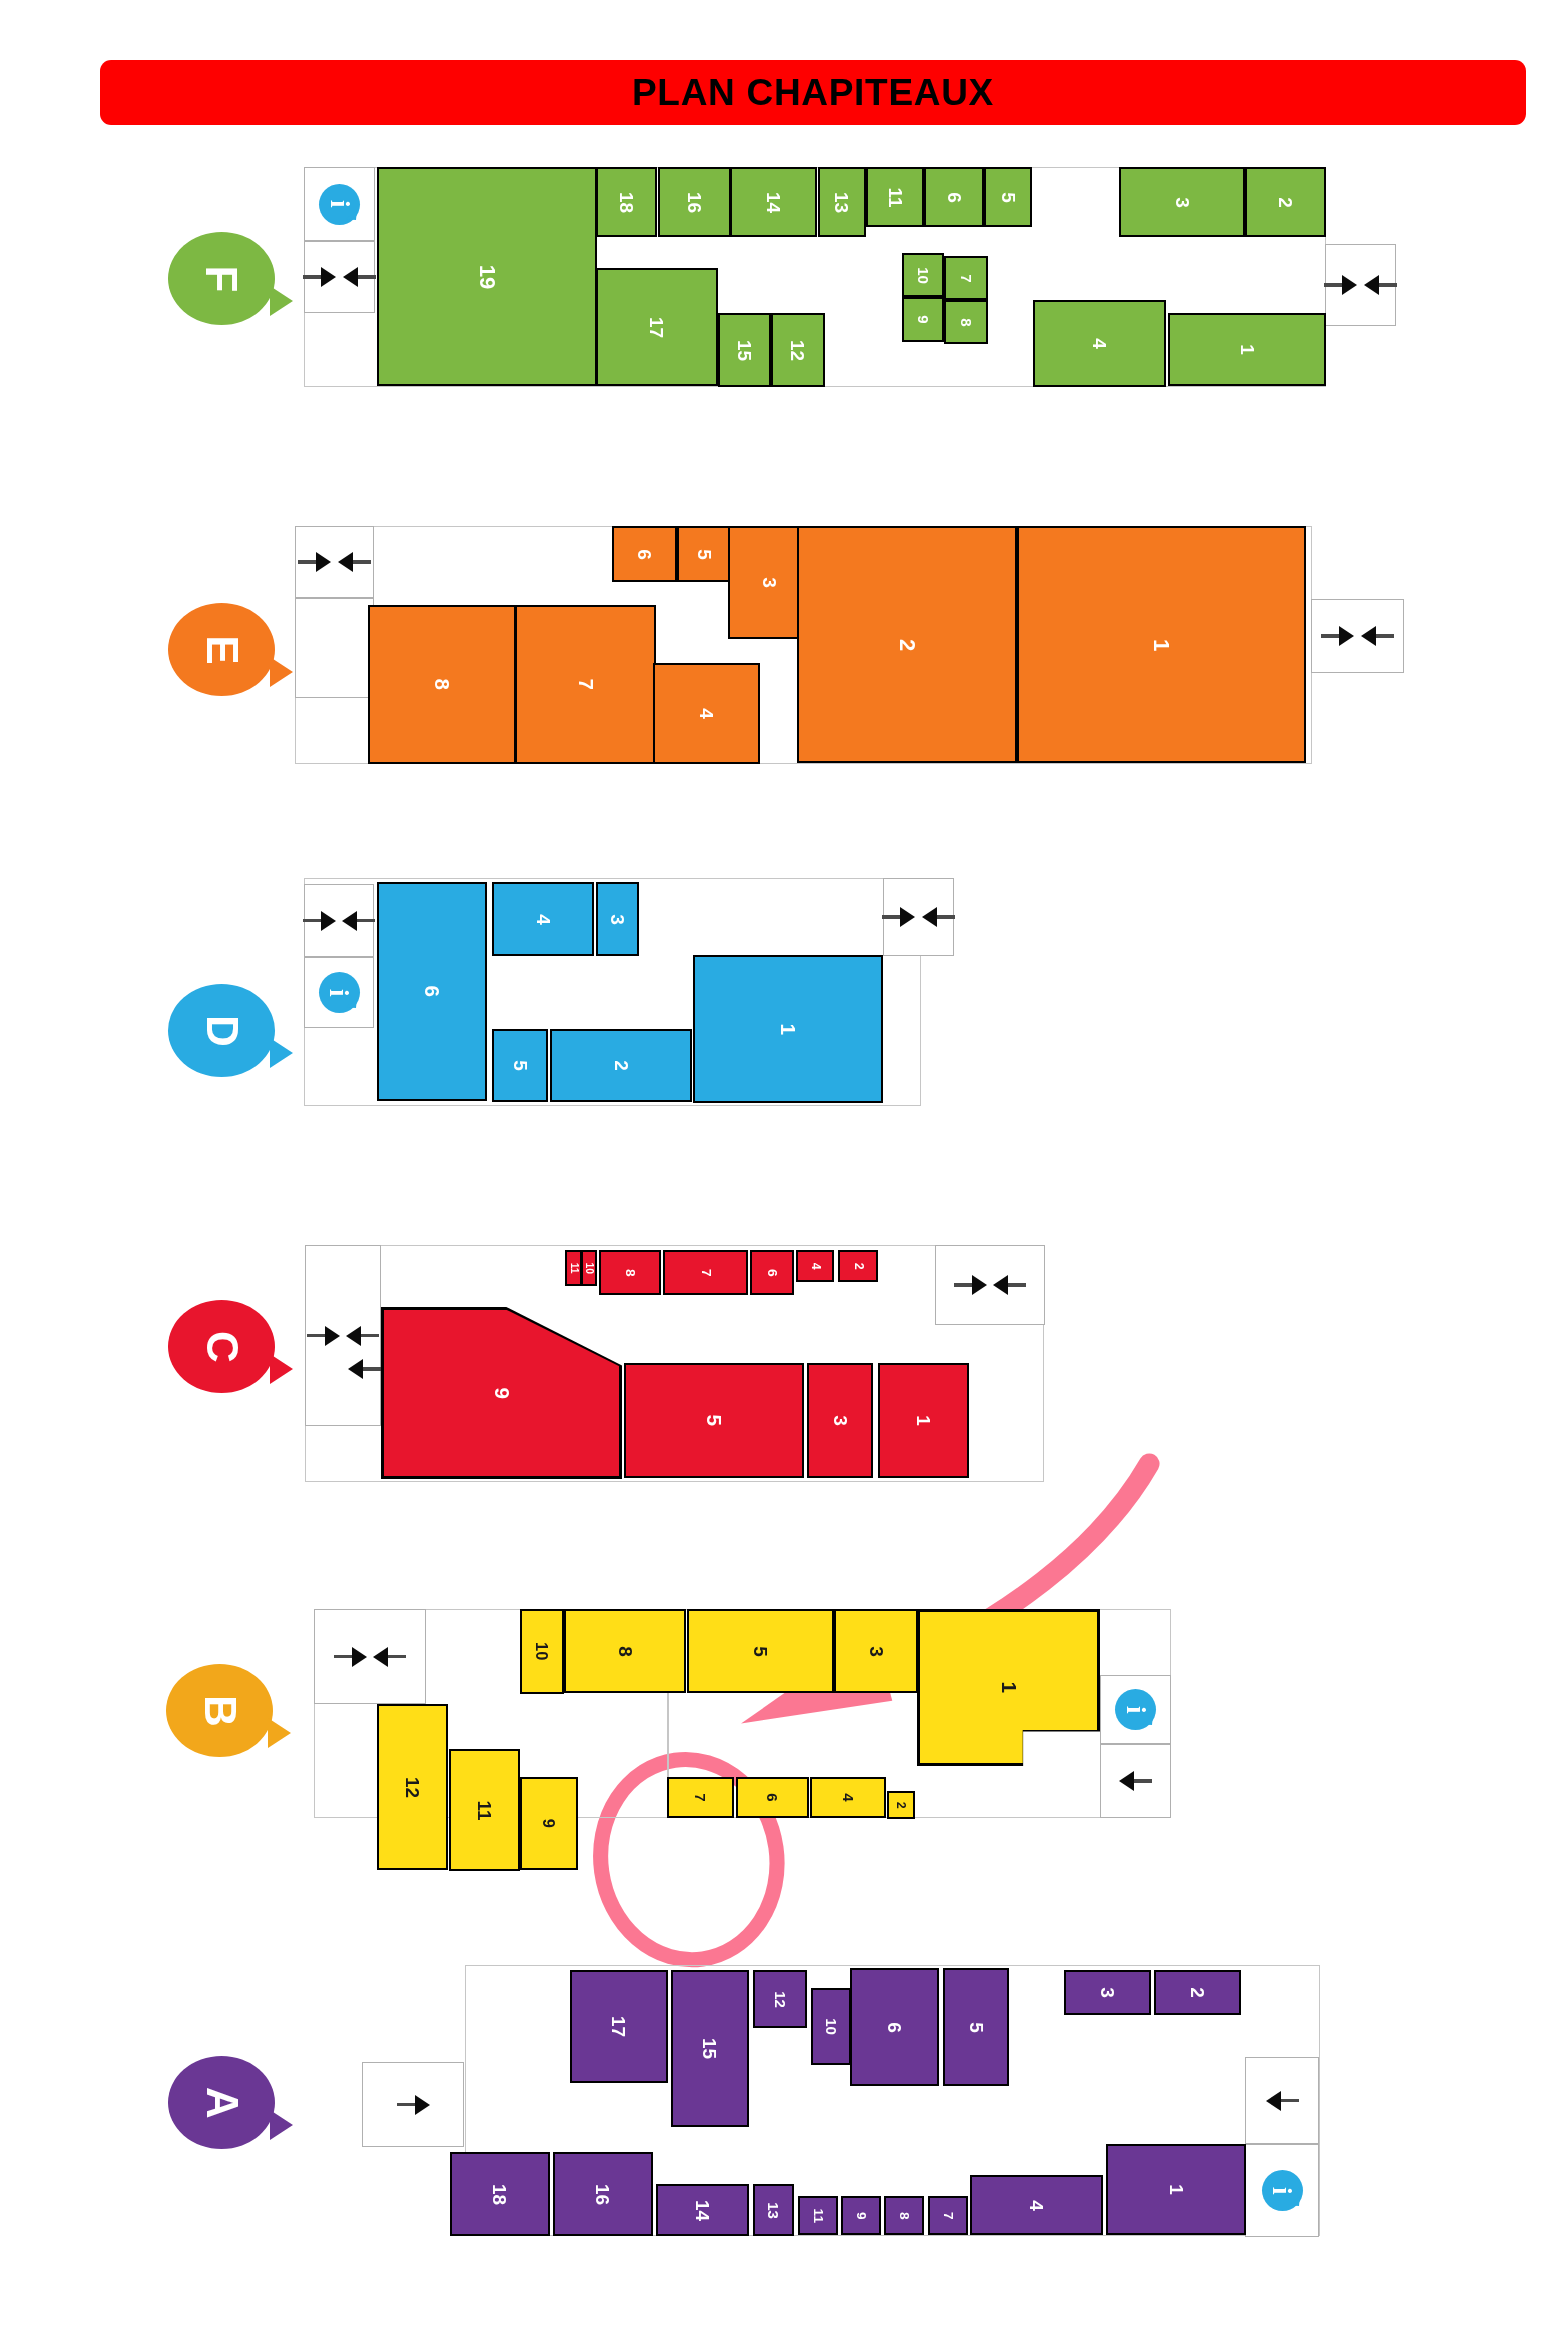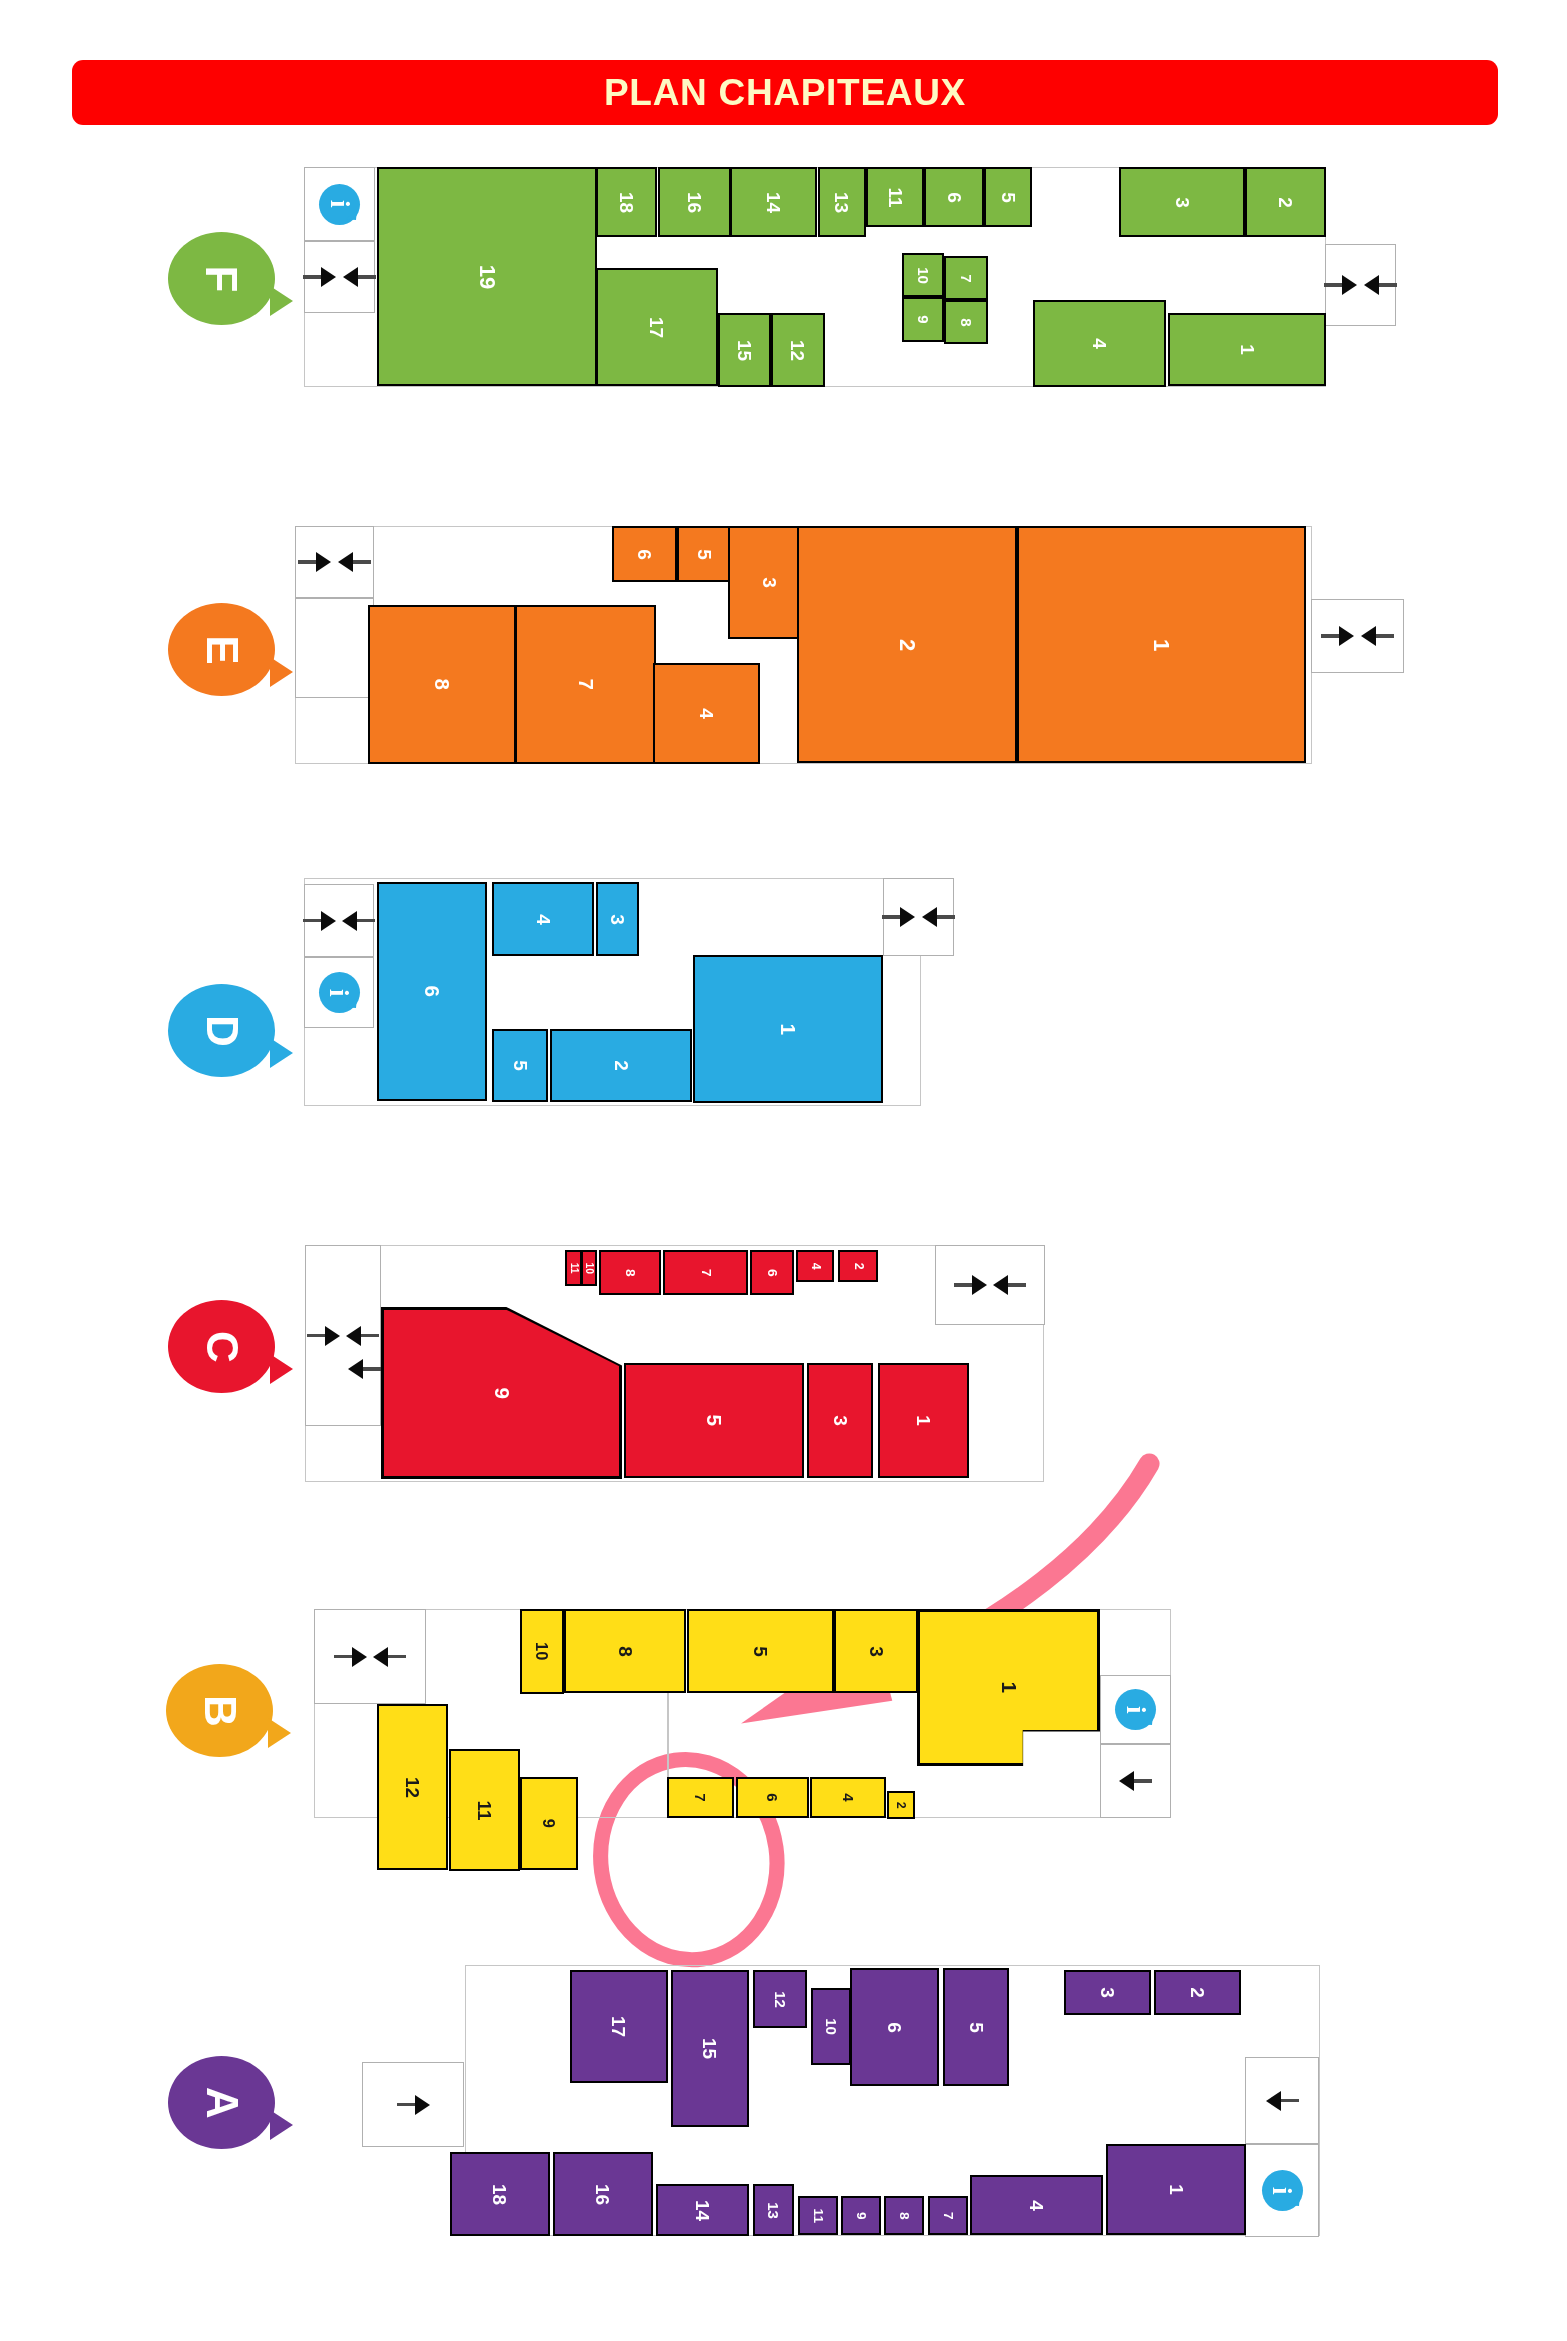--- a/index.html
+++ b/index.html
@@ -29,21 +29,21 @@
   .a-tail{width:18px;height:3.4px;background:#4a4a4a;}
   .a-head-r{width:0;height:0;border-top:10.3px solid transparent;border-bottom:10.3px solid transparent;border-left:15px solid #0b0b0b;}
   .a-head-l{width:0;height:0;border-top:10.3px solid transparent;border-bottom:10.3px solid transparent;border-right:15px solid #0b0b0b;}
   .lone{position:absolute;display:flex;align-items:center;}
   svg.anno{position:absolute;left:0;top:0;pointer-events:none;}
 </style>
 </head>
 <body>
 
 <div class="stage">
-  <div class="banner" style="background: rgb(254, 0, 0); color: #fef9c3;">PLAN CHAPITEAUX</div>
+  <div class="banner" style="background: rgb(254, 0, 0); color: #000000; margin-left: 28px;">PLAN CHAPITEAUX</div>
   <svg class="anno" width="1568" height="2342" viewBox="0 0 2281 3408">
     <ellipse fill="none" stroke-linecap="round" opacity="0.88" cx="1002" cy="2706" rx="128" ry="146" stroke="#FA6483" stroke-width="22" transform="rotate(-8 1002 2706)"></ellipse>
     <path fill="none" stroke-linecap="round" opacity="0.88" d="M 1672 2130 C 1600 2255 1460 2360 1292 2432" stroke="#FA6483" stroke-width="30"></path>
     <polygon opacity="0.88" points="1078,2508 1272,2372 1298,2475" fill="#FA6483"></polygon>
   </svg>
 <div class="outline" style="left: 304px; top: 167px; width: 1022px; height: 220px;"></div>
     <div class="wbox" style="left: 304px; top: 167px; width: 71px; height: 74px;">
       <div class="info-icon" style="background: rgb(41, 171, 226);">
         <span class="i">i</span>
       </div>

